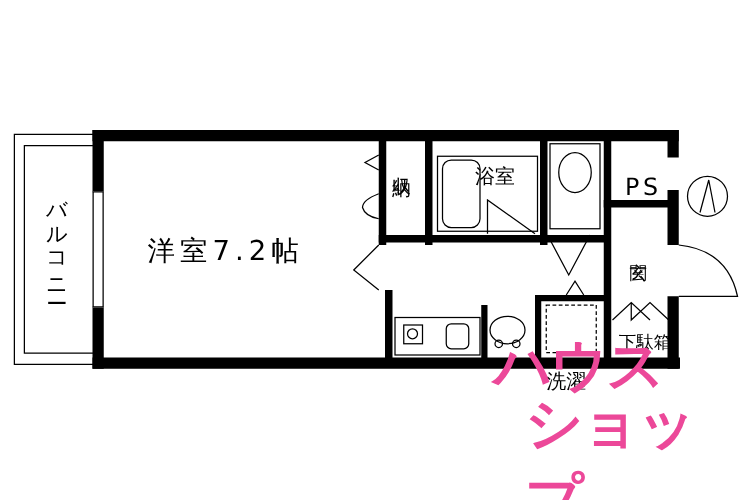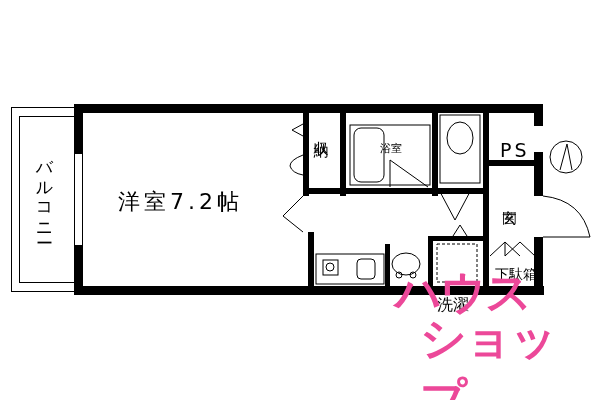--- a/index.html
+++ b/index.html
@@ -71,21 +71,21 @@
       <circle cx="399" cy="275" r="3"></circle>
       <circle cx="413" cy="275" r="3"></circle>
 
       <rect x="437" y="244" width="40" height="38" stroke-dasharray="3,2"></rect>
       <path d="M453 236 L460 225 L467 236"></path>
     </g>
   </svg>
 
   <div class="lbl" style="left:118px;top:191px;font-size:22px;letter-spacing:4px;text-align:center;">洋室7.2帖</div>
   <div class="lbl vert" style="left:313px;top:129px;font-size:15px;">収納</div>
-  <div class="lbl" style="left:380px;top:143px;font-size:11px;">浴室</div>
+  <div class="lbl" style="left:380px;top:133px;font-size:16px;">浴室</div>
   <div class="lbl" style="left:500px;top:141px;font-size:19px;letter-spacing:3px;">PS</div>
   <div class="lbl vert" style="left:503px;top:199px;font-size:14px;">玄関</div>
   <div class="lbl" style="left:437px;top:257px;font-size:16px;margin-top:40px;">洗濯</div>
   <div class="lbl" style="left:495px;top:267px;font-size:14px;">下駄箱</div>
 
   <div class="wm" style="left:395px;top:262px;">ハウス</div>
   <div class="wm" style="left:420px;top:308px;">ショップ</div>
 </div>
 
 </body></html>

